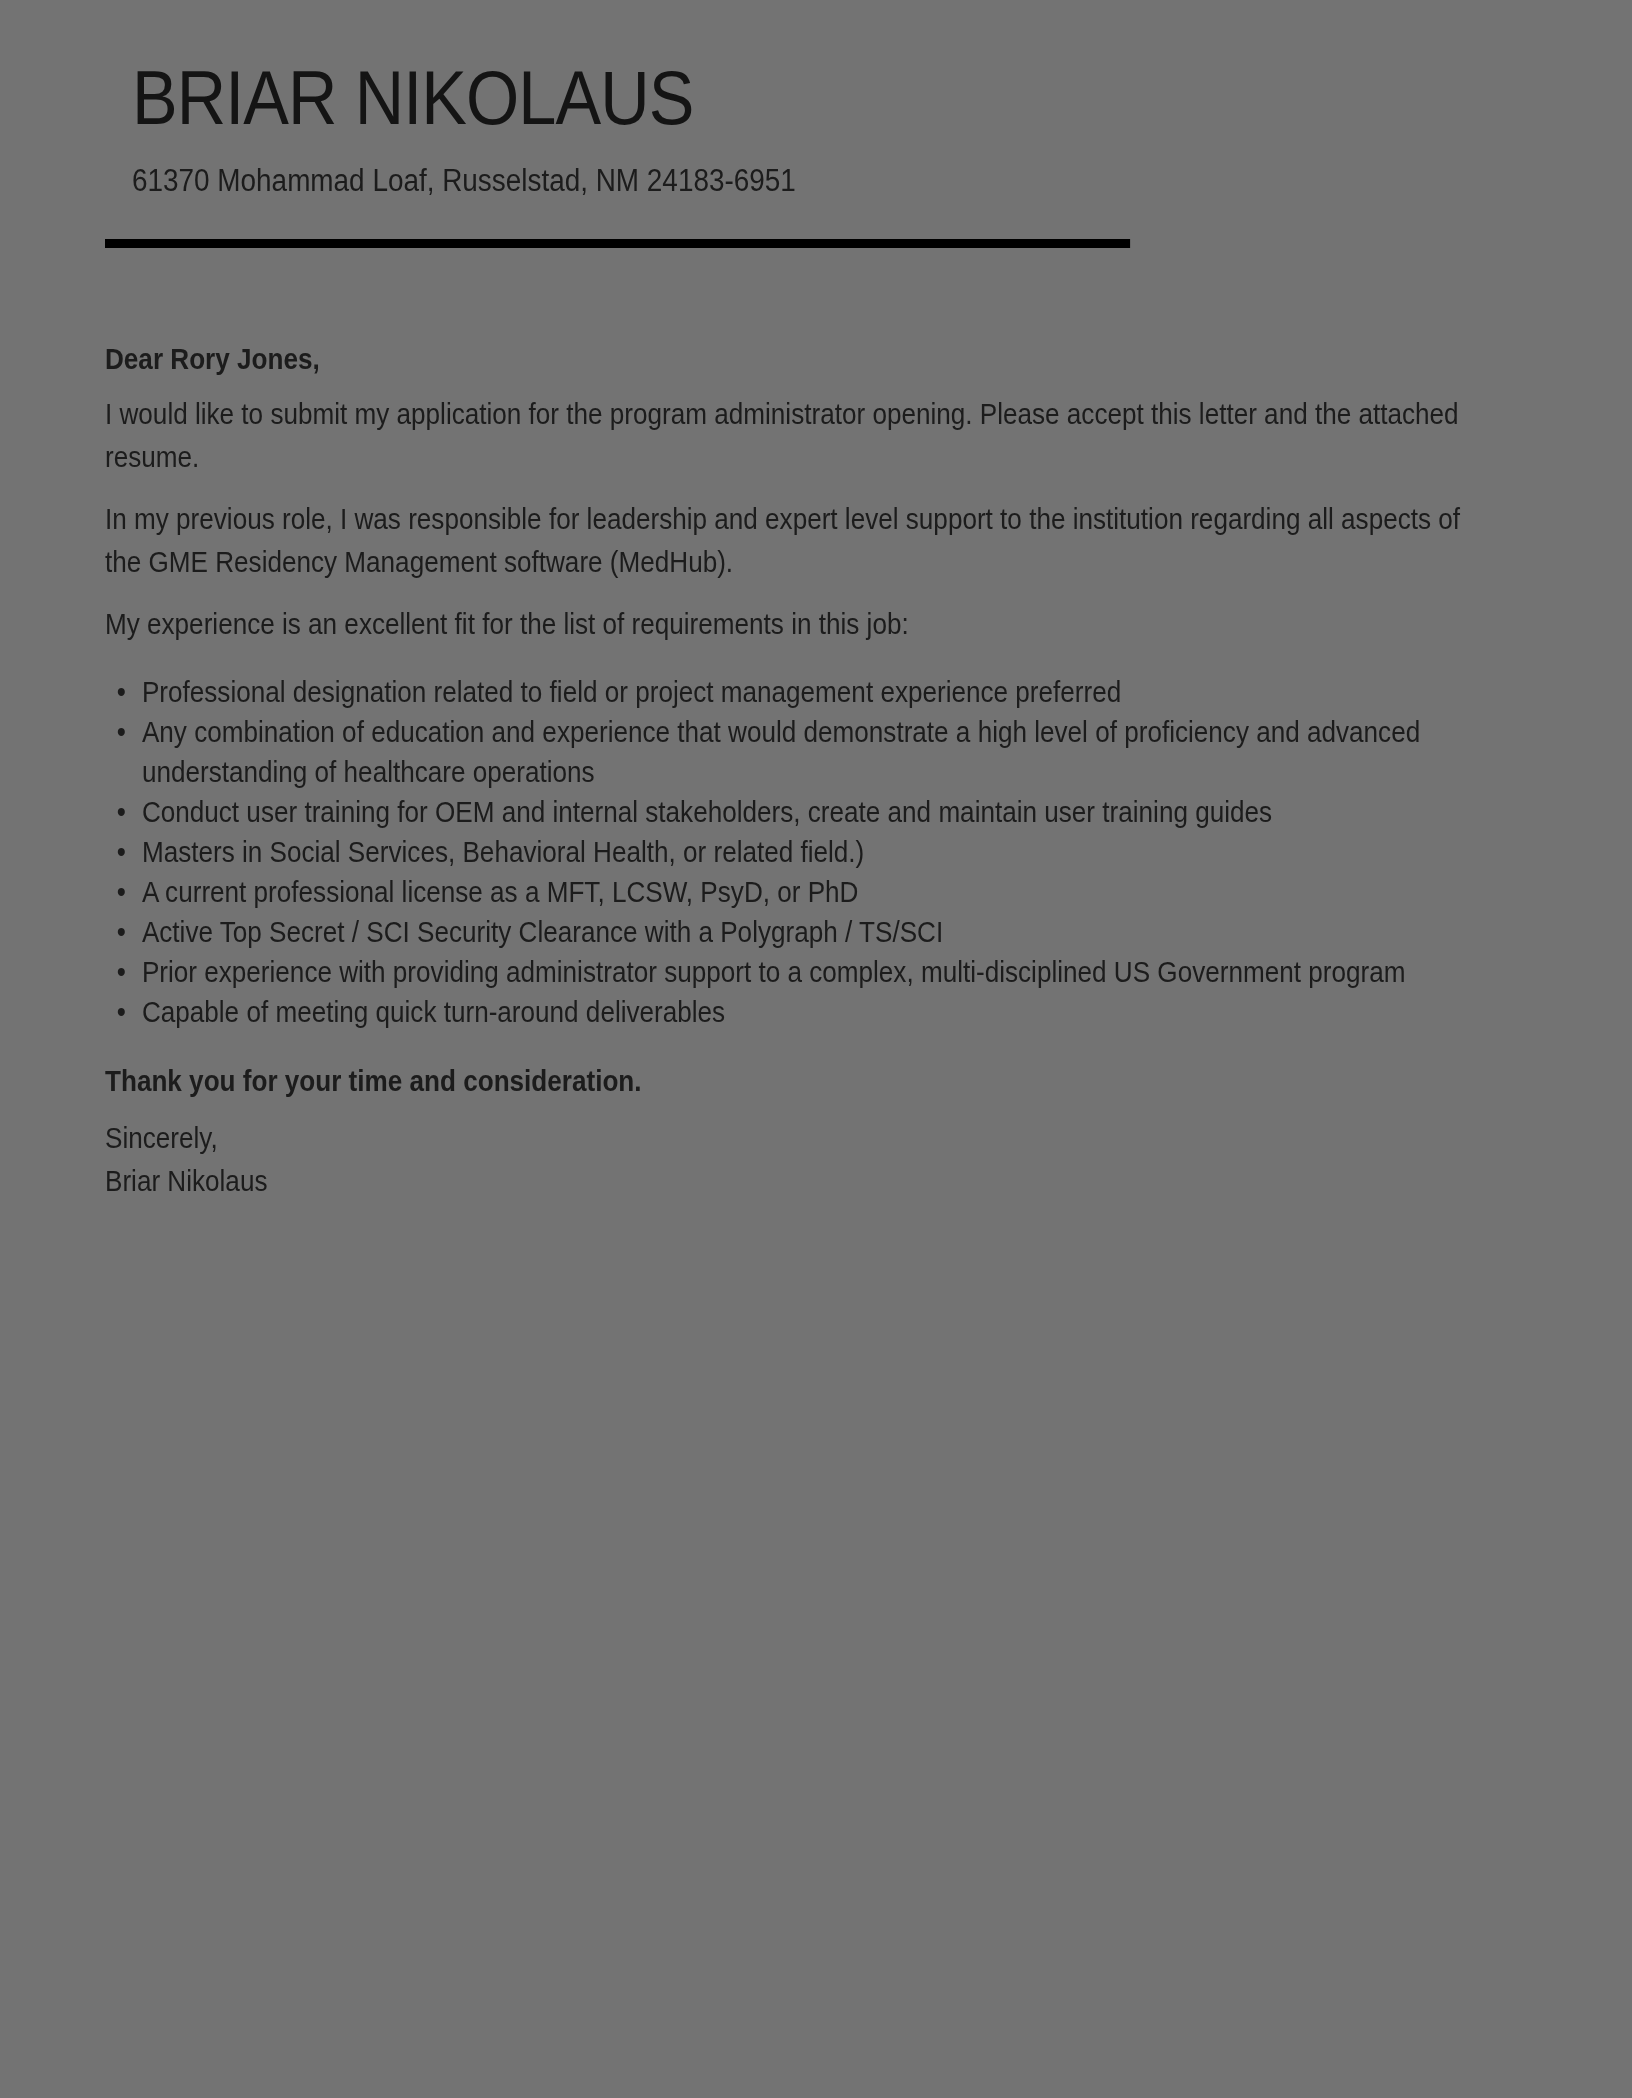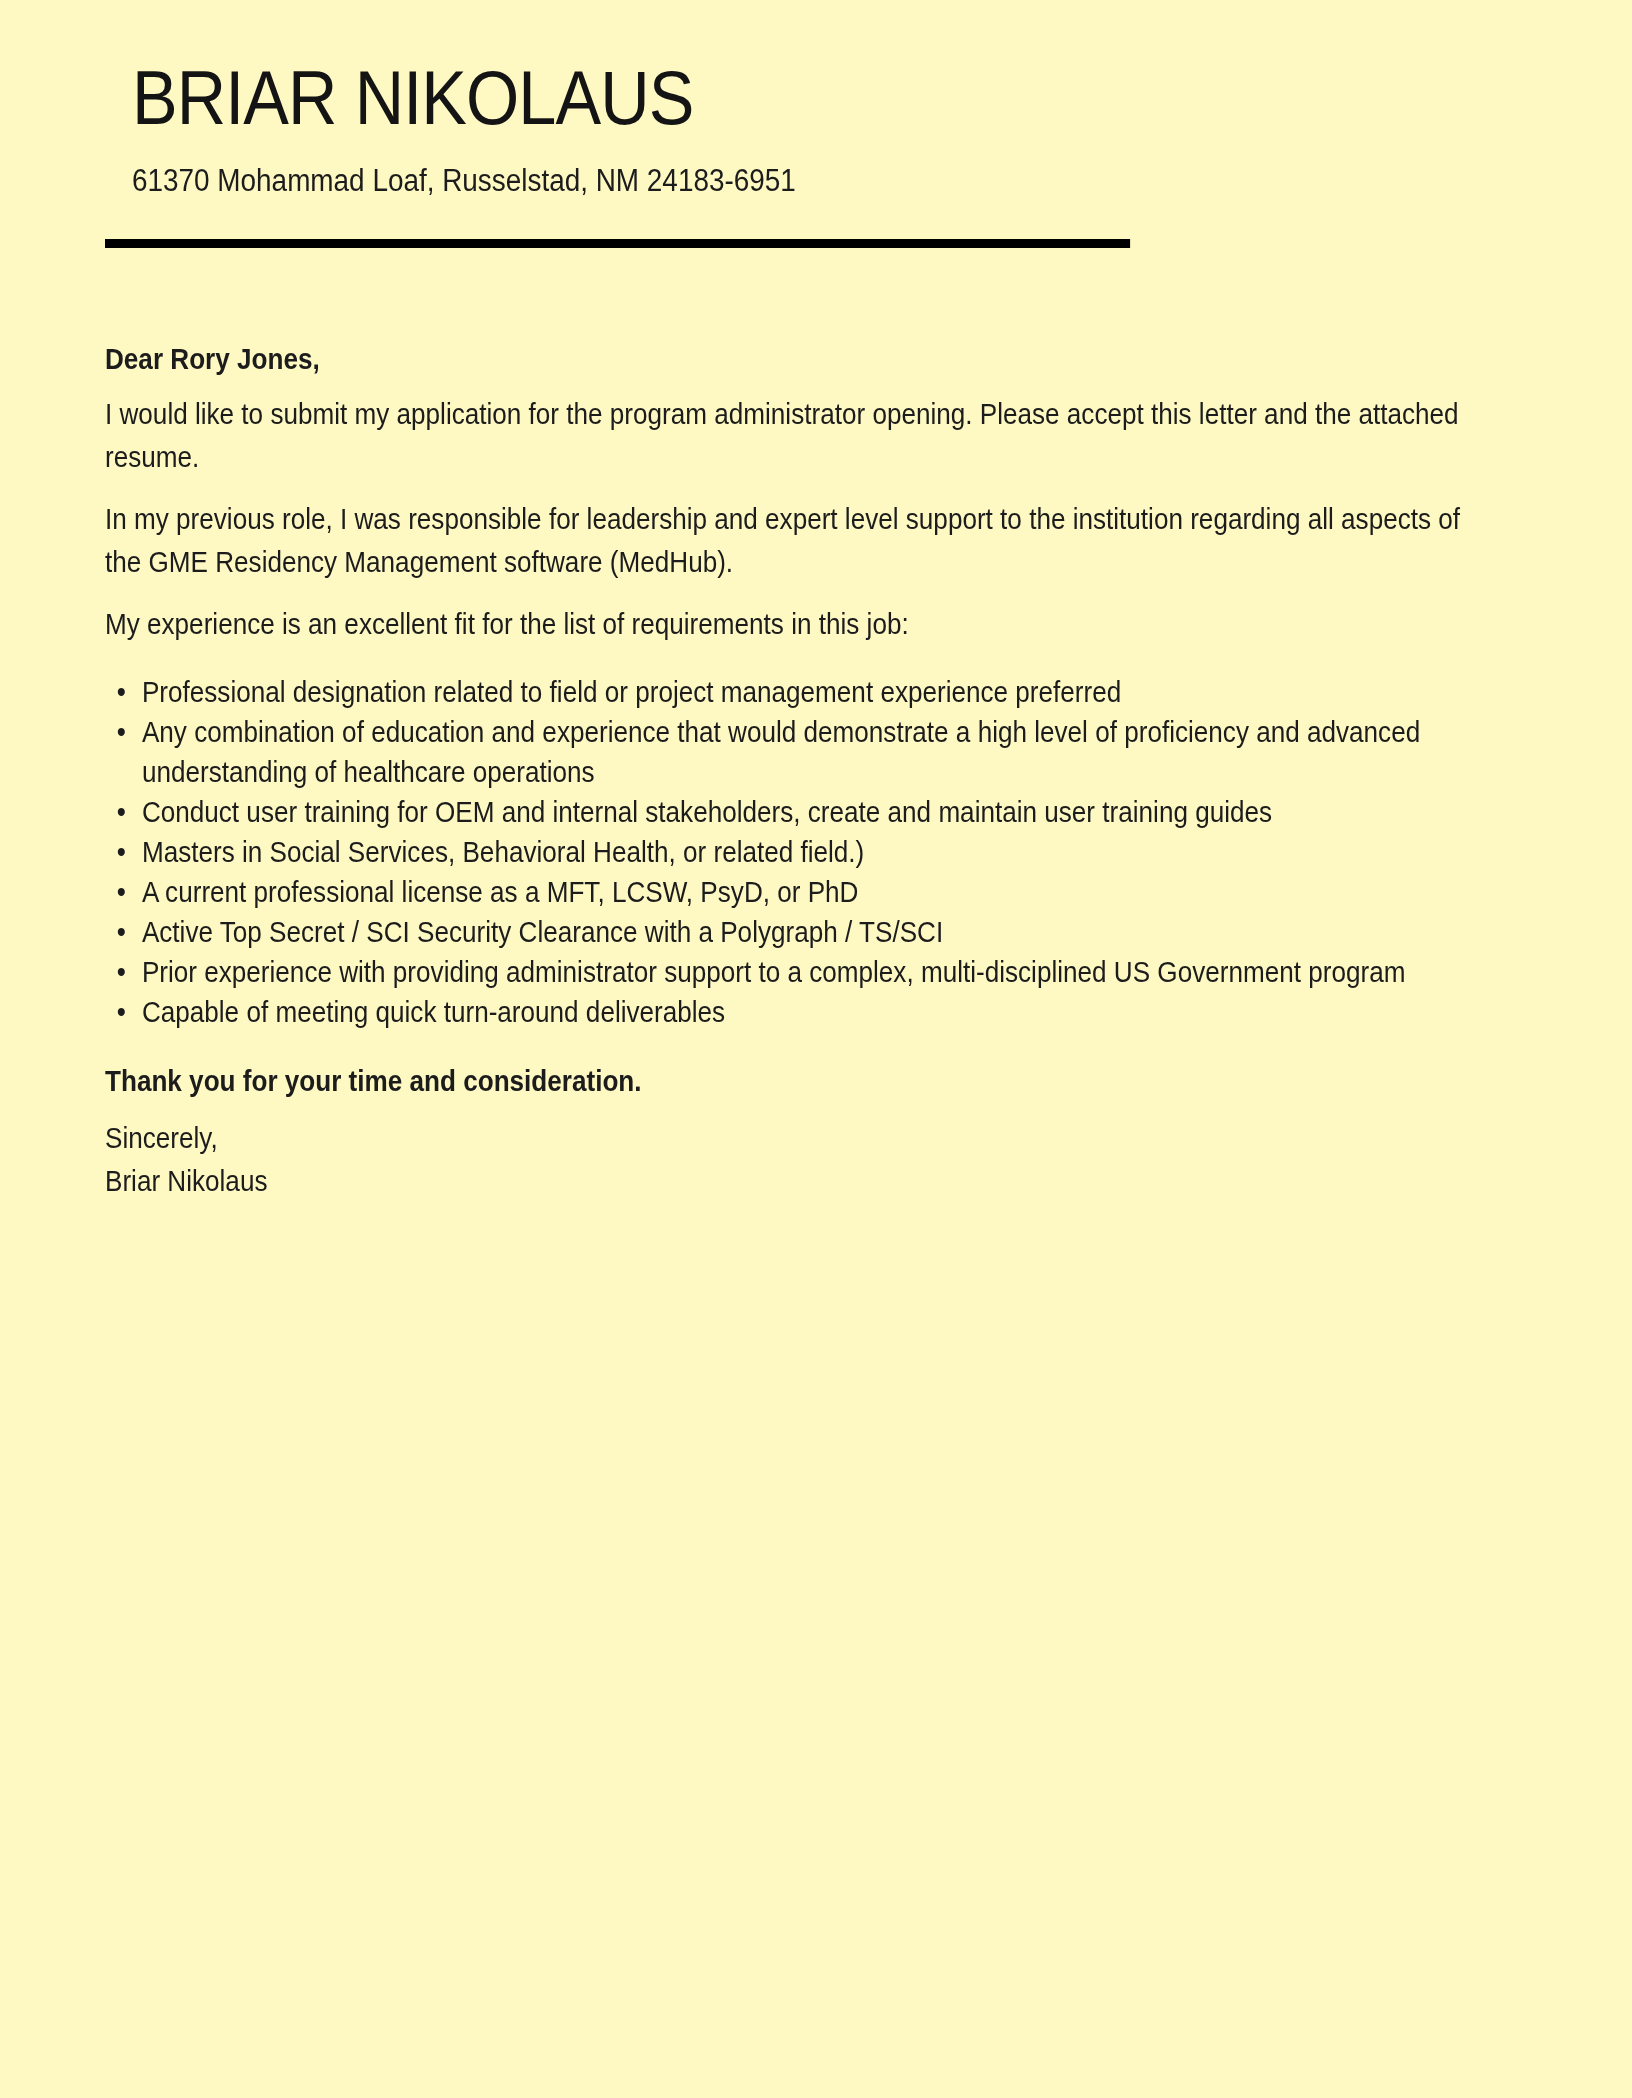--- a/index.html
+++ b/index.html
@@ -6,21 +6,21 @@
   html, body { background: #ffffff; }
   body {
     width: 1632px; height: 2098px;
     font-family: "Liberation Sans", "DejaVu Sans", sans-serif;
     color: #191919;
     overflow: hidden;
     position: relative;
   }
   .sheet {
     position: absolute; inset: 0;
-    background: #fef9c3;
+    background: #737373;
   }
   
   .content {
     position: absolute;
     left: 105px; top: 58px;
     width: 1580px;
     transform: scaleX(0.9);
     transform-origin: 0 0;
   }
   .header-block { margin-left: 30px; }

